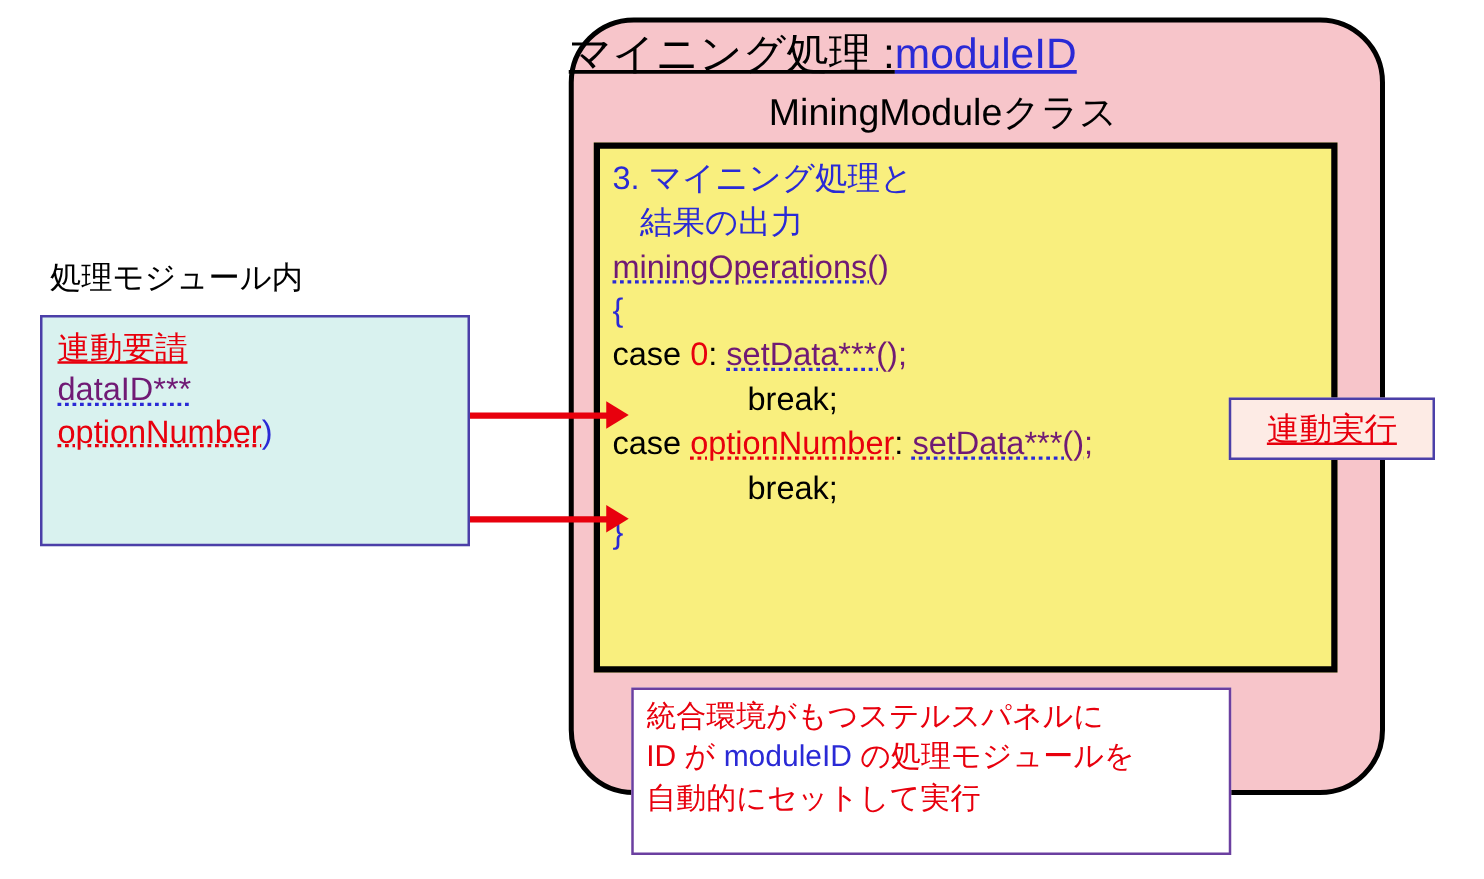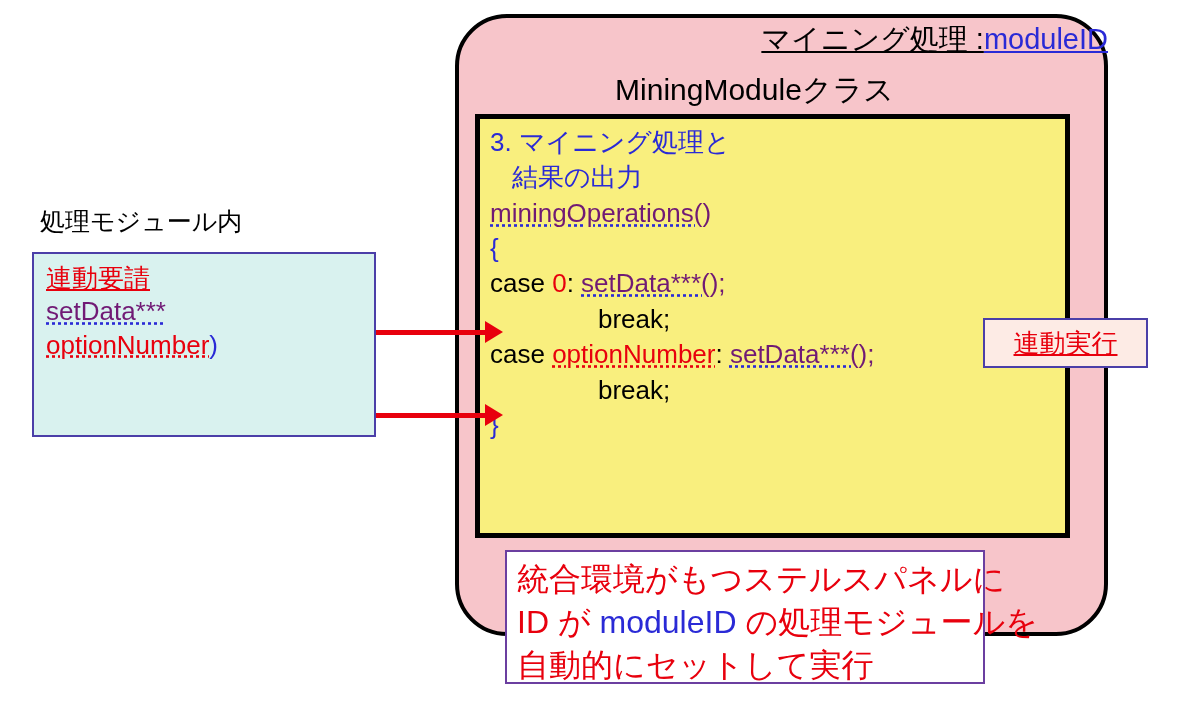--- a/index.html
+++ b/index.html
@@ -74,22 +74,22 @@
     background: #f7c5ca;
     border: 4px solid #000000;
     border-radius: 52px;
     box-sizing: border-box;
   }
   .module-title {
     position: absolute;
     left: 455px;
     top: 20px;
     width: 653px;
-    text-align: right;
-    font-size: 29px;
+    text-align: left;
+    font-size: 34px;
   }
   .module-title .t1 {
     color: #000000;
     text-decoration: underline;
     text-decoration-color: #000000;
   }
   .module-title .t2 {
     color: #2a2ad6;
     text-decoration: underline;
     text-decoration-color: #2a2ad6;
@@ -168,41 +168,41 @@
     left: 505px;
     top: 550px;
     width: 480px;
     height: 134px;
     background: #ffffff;
     border: 2px solid #6b3fa0;
     box-sizing: border-box;
     padding: 6px 8px 0 10px;
   }
   .note-line {
-    font-size: 32px;
+    font-size: 24px;
     line-height: 1.35;
     color: #e8000d;
     white-space: nowrap;
   }
   .note-line .blue { color: #2a2ad6; }
 </style>
 </head>
 <body>
 
 <div id="canvas">
 
   <div class="left-label">処理モジュール内</div>
 
   <div class="cyan-box">
     <div class="cyan-inner">
       <div>
         <span class="u-red">連動要請</span>
       </div>
       <div>
-        <span class="wavy-blue">setData***</span>
+        <span class="wavy-blue">dataID***</span>
       </div>
       <div>
         <span class="wavy-red">optionNumber</span><span class="blue-plain">)</span>
       </div>
     </div>
   </div>
 
   <div class="pink-module"></div>
   <div class="module-title">
     <span class="t1">マイニング処理 :</span><span class="t2">moduleID</span>

